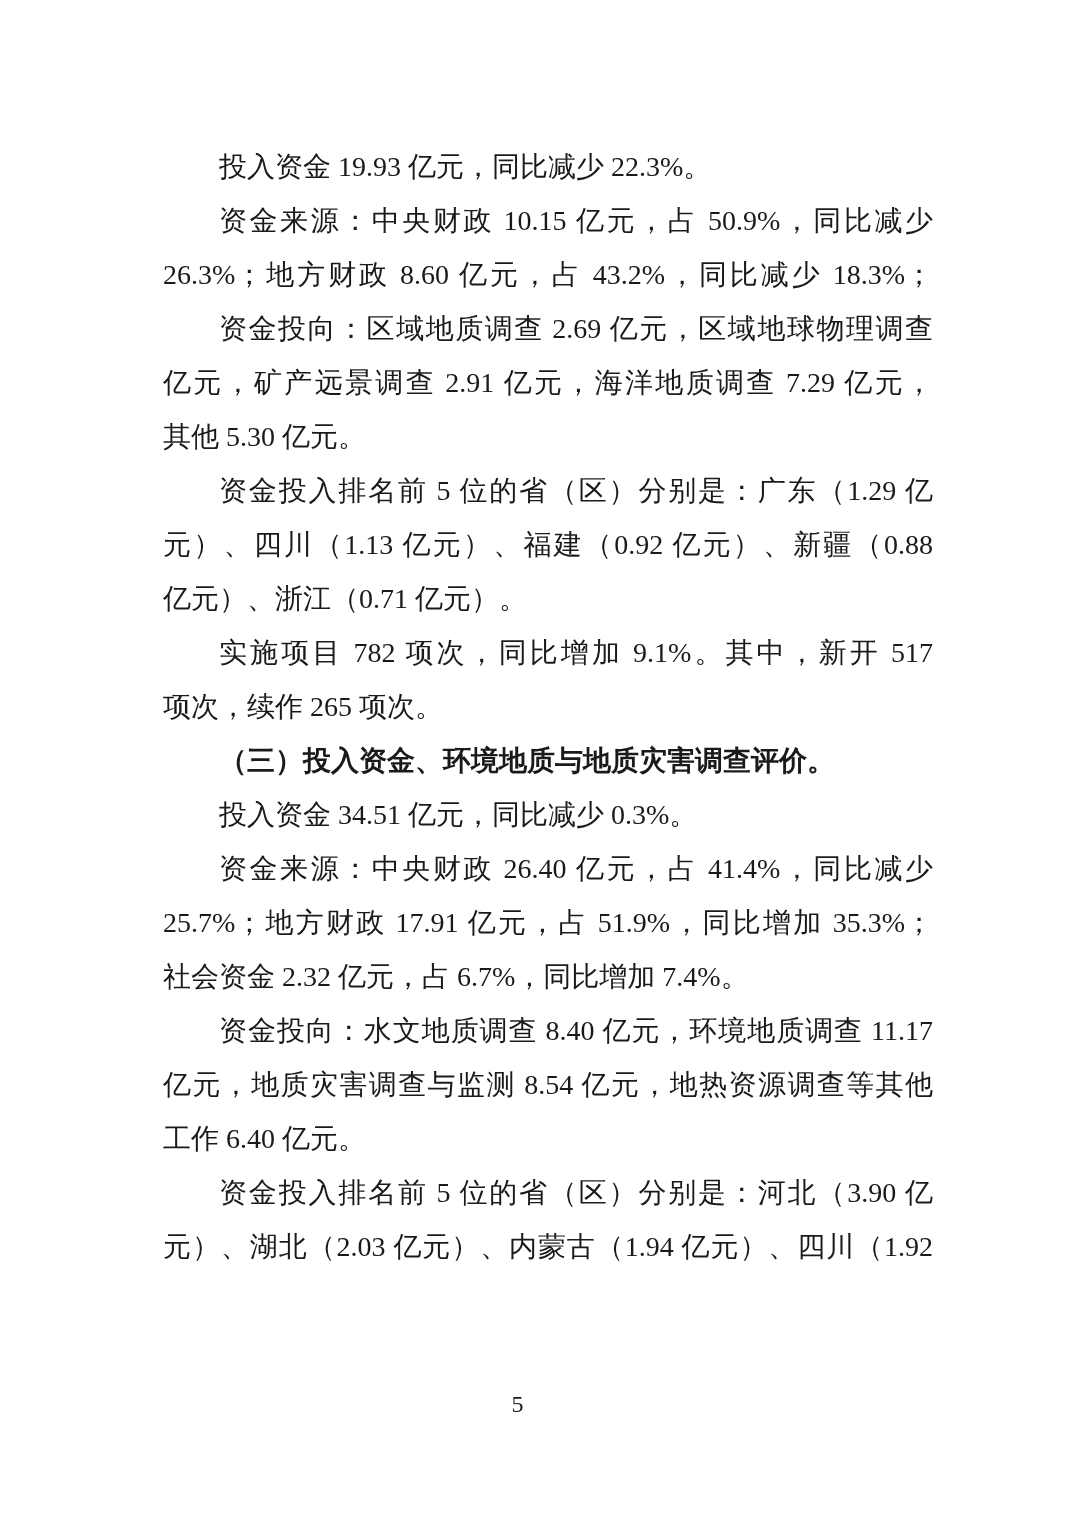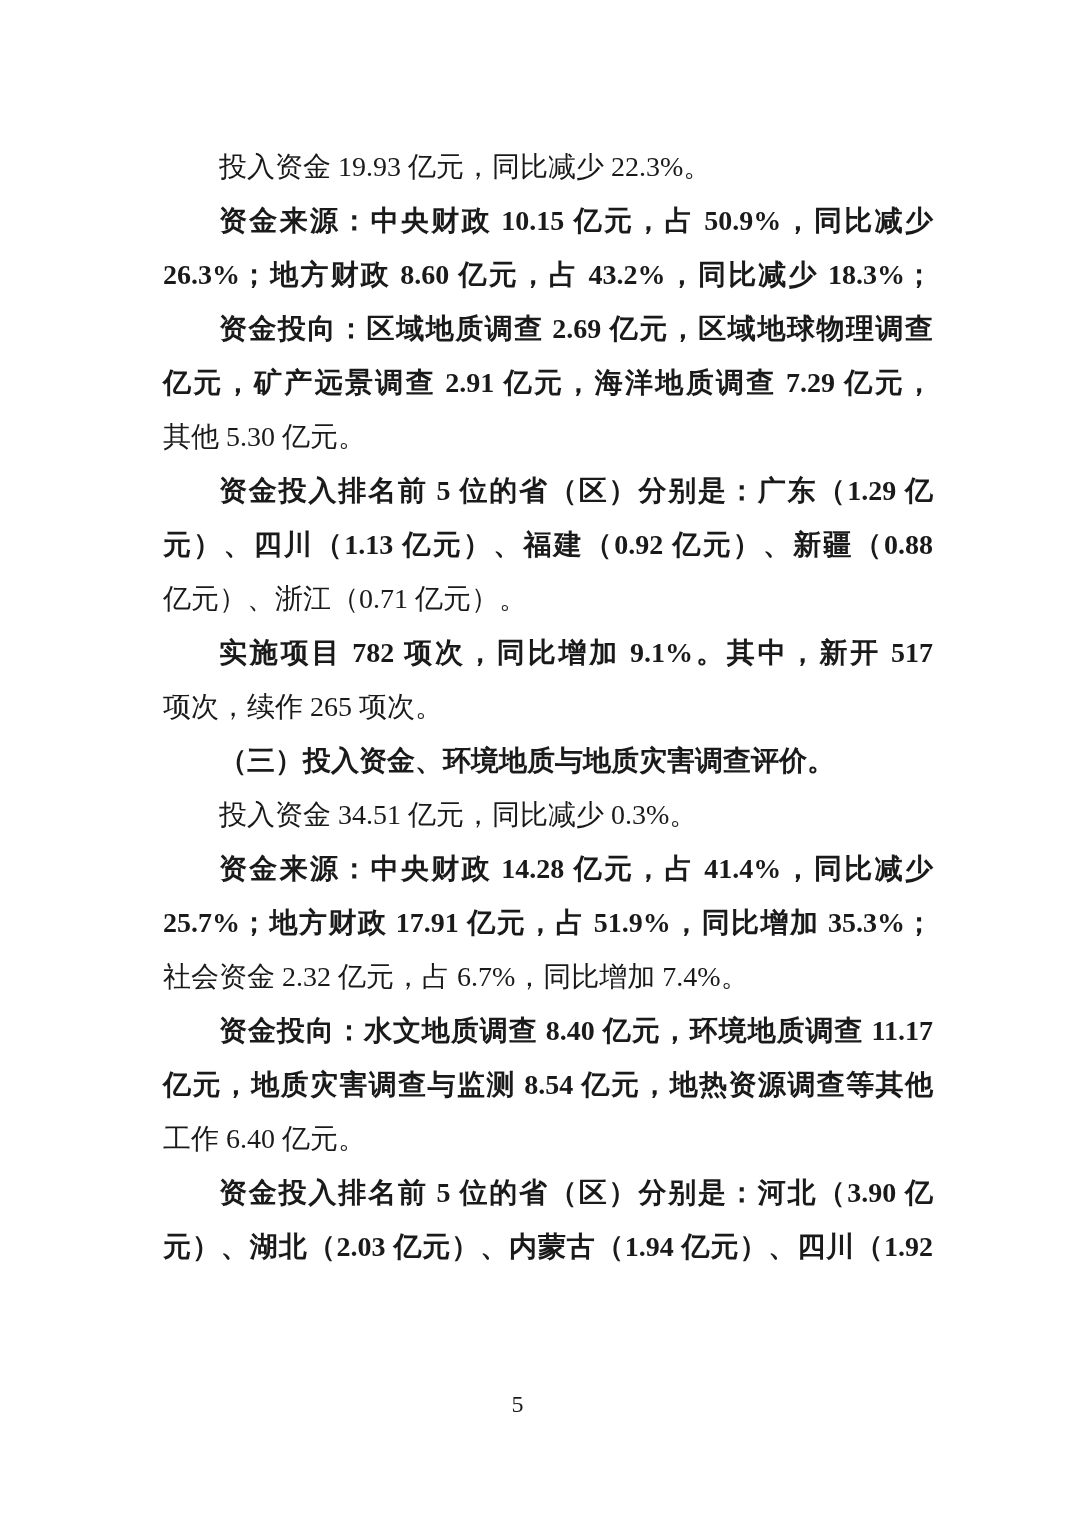--- a/index.html
+++ b/index.html
@@ -29,21 +29,20 @@
     white-space: nowrap;
     text-align: left;
   }
   .first {
     text-indent: 56px;
   }
   .just {
     text-align: justify;
     text-align-last: justify;
     text-justify: inter-ideograph;
-    font-weight: bold;
   }
   .heading {
     font-weight: bold;
   }
   .pagenum {
     position: absolute;
     top: 1388px;
     left: 0;
     width: 100%;
     text-align: center;
@@ -71,21 +70,21 @@
     <div class="ln just">元）、四川（1.13 亿元）、福建（0.92 亿元）、新疆（0.88</div>
     <div class="ln">亿元）、浙江（0.71 亿元）。</div>
 
     <div class="ln first just">实施项目 782 项次，同比增加 9.1%。其中，新开 517</div>
     <div class="ln">项次，续作 265 项次。</div>
 
     <div class="ln first heading">（三）投入资金、环境地质与地质灾害调查评价。</div>
 
     <div class="ln first">投入资金 34.51 亿元，同比减少 0.3%。</div>
 
-    <div class="ln first just">资金来源：中央财政 14.28 亿元，占 41.4%，同比减少</div>
+    <div class="ln first just">资金来源：中央财政 26.40 亿元，占 41.4%，同比减少</div>
     <div class="ln just">25.7%；地方财政 17.91 亿元，占 51.9%，同比增加 35.3%；</div>
     <div class="ln">社会资金 2.32 亿元，占 6.7%，同比增加 7.4%。</div>
 
     <div class="ln first just">资金投向：水文地质调查 8.40 亿元，环境地质调查 11.17</div>
     <div class="ln just">亿元，地质灾害调查与监测 8.54 亿元，地热资源调查等其他</div>
     <div class="ln">工作 6.40 亿元。</div>
 
     <div class="ln first just">资金投入排名前 5 位的省（区）分别是：河北（3.90 亿</div>
     <div class="ln just">元）、湖北（2.03 亿元）、内蒙古（1.94 亿元）、四川（1.92</div>
 

